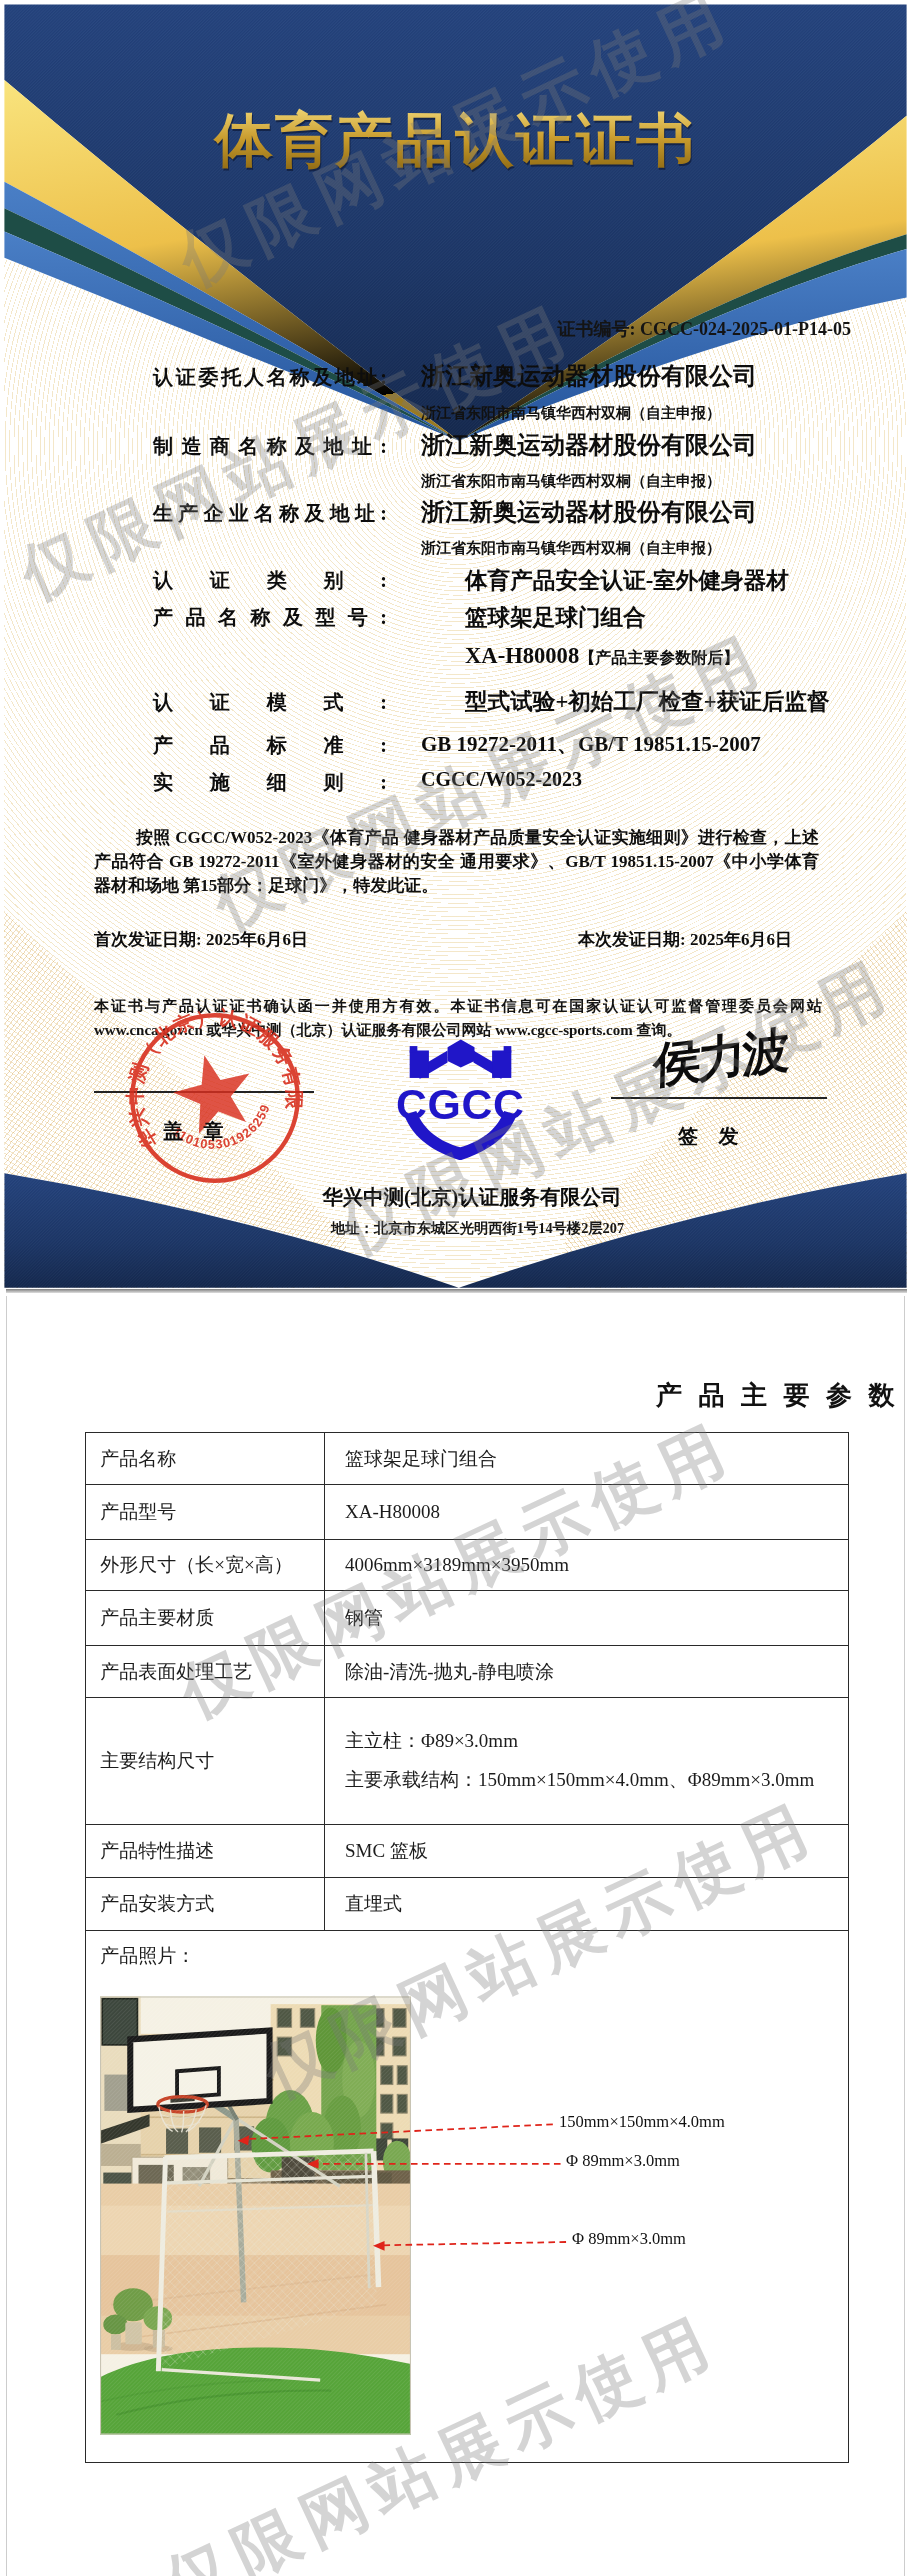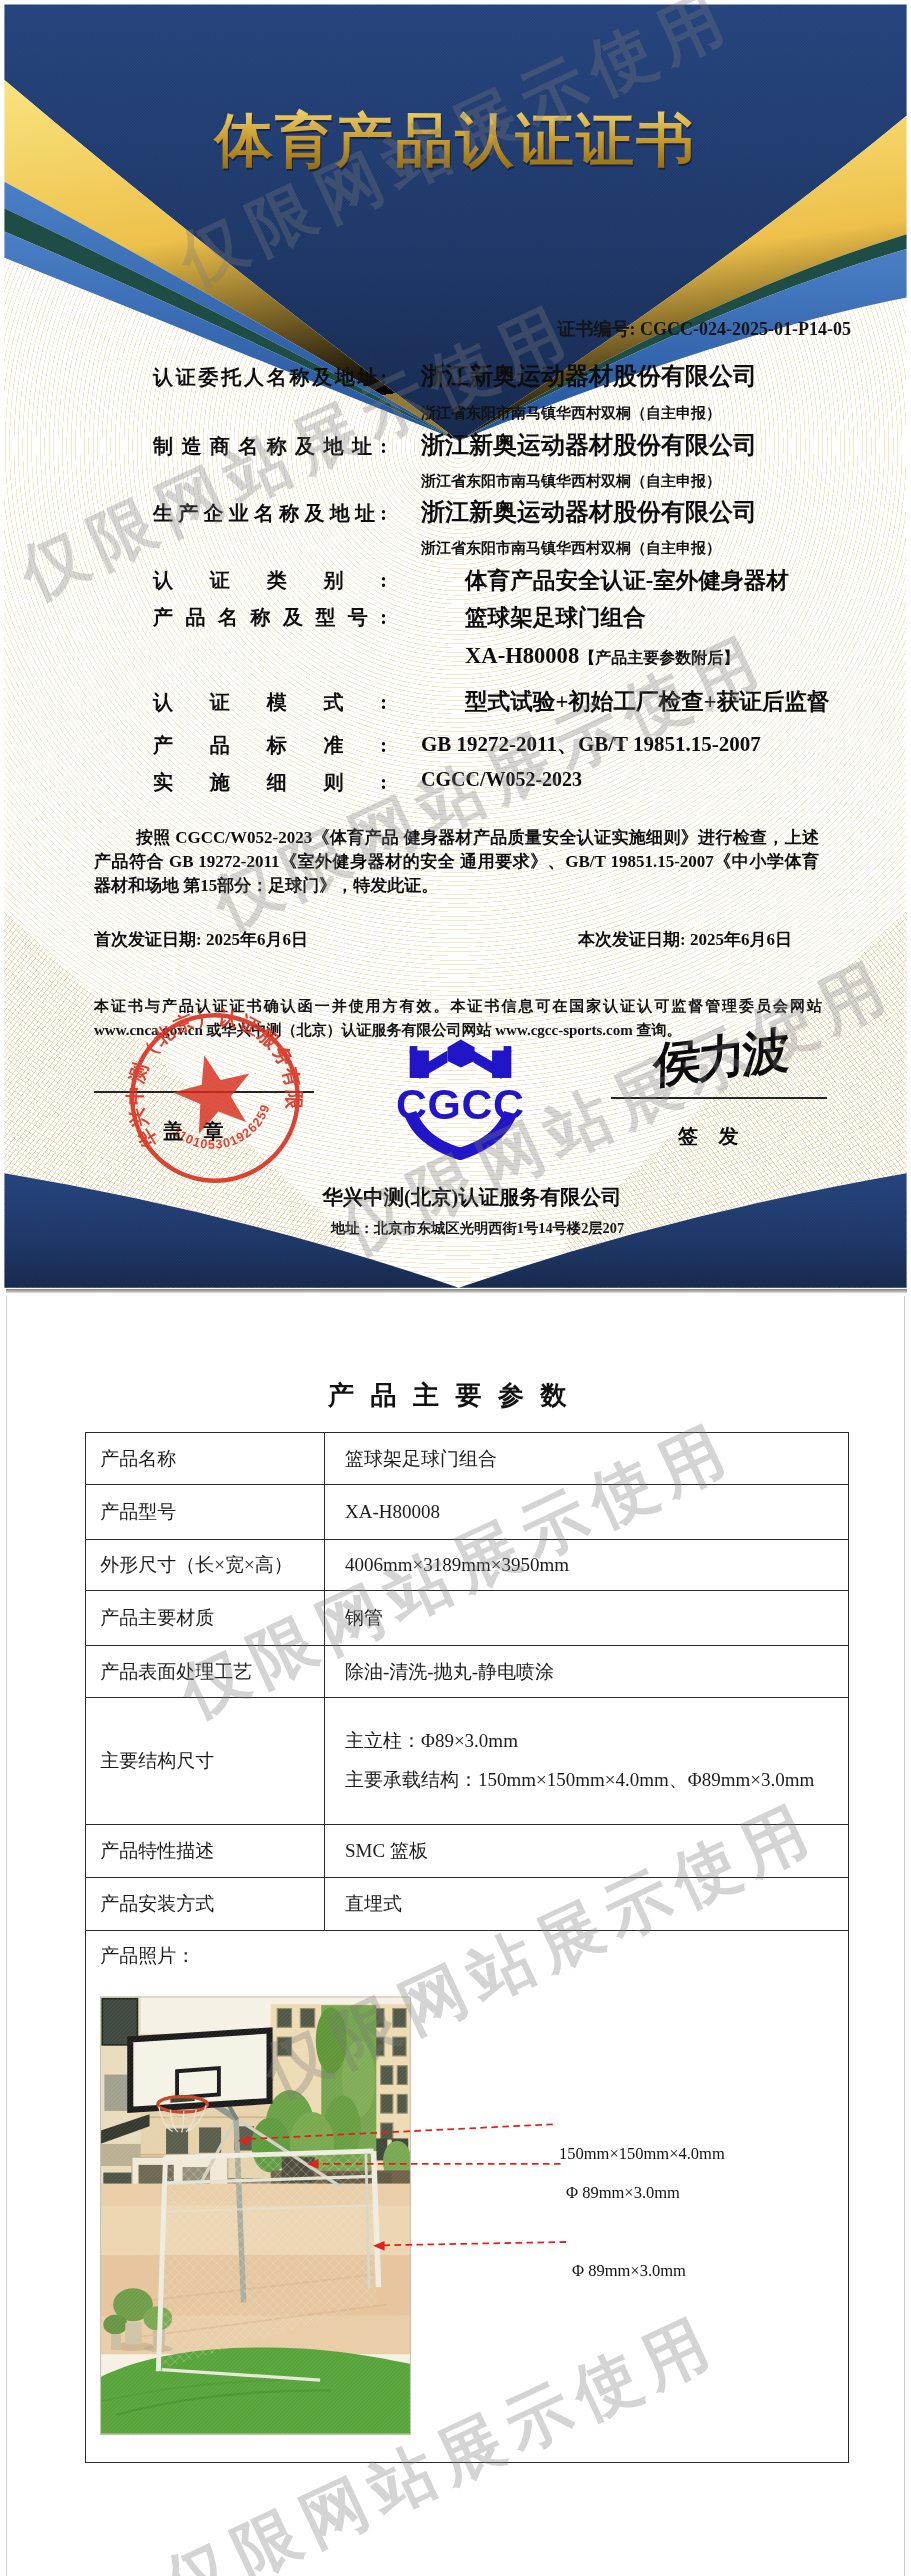--- a/index.html
+++ b/index.html
@@ -43,33 +43,33 @@
   .gui-fan-l{position:absolute;left:4.4px;top:859px;width:342px;height:429px;opacity:.55;
       background:repeating-linear-gradient(128deg, rgba(203,138,34,0) 0 3.3px, rgba(203,138,34,0.55) 3.3px 4.1px);
       clip-path:polygon(0 12%,100% 88%,100% 100%,0 100%);}
   .gui-fan-r{position:absolute;left:565px;top:859px;width:342px;height:429px;opacity:.55;
       background:repeating-linear-gradient(52deg, rgba(203,138,34,0) 0 3.3px, rgba(203,138,34,0.55) 3.3px 4.1px);
       clip-path:polygon(0 88%,100% 12%,100% 100%,0 100%);}
   
   .shadowline{position:absolute;left:5.5px;top:1289px;width:901px;height:3.9px;opacity:.8;
       background:linear-gradient(180deg,#5f5f5f,#d6d6d6);}
   .edge{position:absolute;top:1296px;width:1.1px;height:1280px;background:#cdcdcd;}
-  .p2-title{position:absolute;left:0;top:1378px;width:911px;text-align:center;
+  .p2-title{position:absolute;left:0;top:1378px;width:911px;text-align:right;
       font-size:26px;font-weight:600;letter-spacing:16.5px;color:#111;}
   .ptable{position:absolute;left:85px;top:1432px;width:764px;border:1.1px solid #2a2a2a;
       box-sizing:border-box;font-size:19px;color:#1c1c1c;font-family:Liberation Serif, serif;}
   .prow{display:flex;border-bottom:1.1px solid #2a2a2a;box-sizing:border-box;}
   .prow:last-child{border-bottom:none;}
   .pl{width:239px;border-right:1.1px solid #2a2a2a;display:flex;align-items:center;
       padding-left:14.3px;box-sizing:border-box;flex-shrink:0;}
   .pv{flex:1;display:flex;align-items:center;padding-left:20px;box-sizing:border-box;white-space:pre-line;}
   .pv.tall{line-height:2.05;}
   .photorow{display:block;position:relative;}
   .photo-label{position:absolute;left:14.3px;top:12px;}
-  .callout-text{position:absolute;font-size:16.5px;color:#101010;white-space:nowrap;margin-top:32px;}
+  .callout-text{position:absolute;font-size:16.5px;color:#101010;white-space:nowrap;}
 </style>
 </head>
 <body>
 
 <div id="stage">
 
   <div class="gui-arcs"></div>
   <div class="gui-fan-l"></div>
   <div class="gui-fan-r"></div>
 

